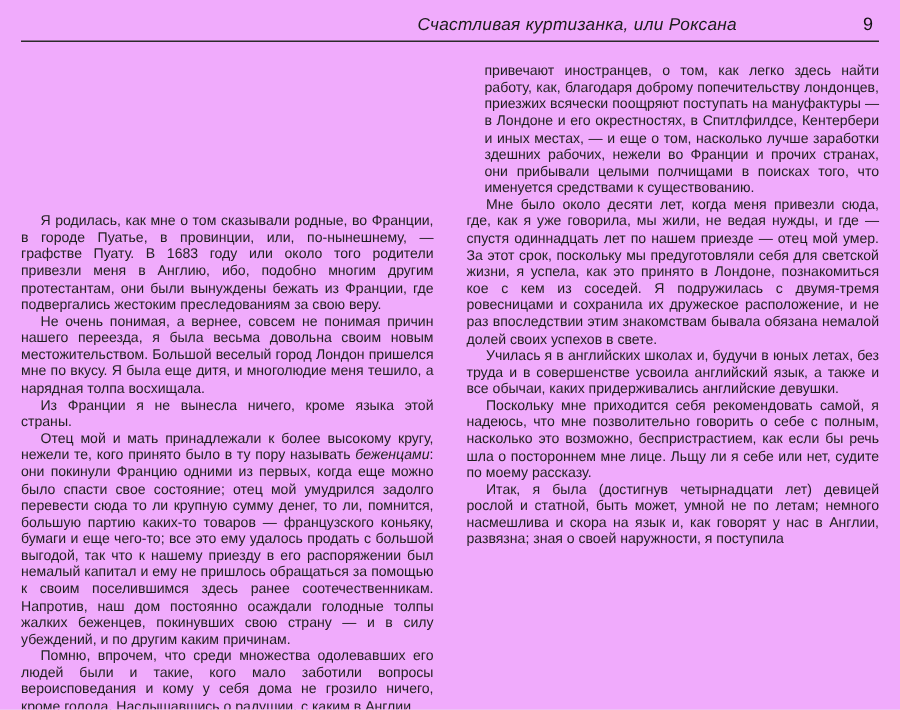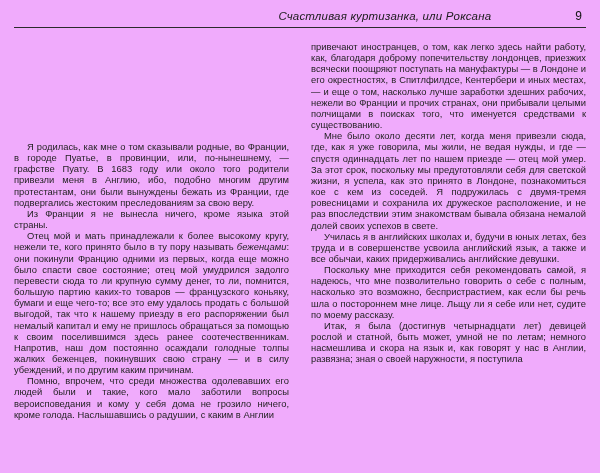--- a/index.html
+++ b/index.html
@@ -47,35 +47,36 @@
     flex:1 1 0;
     min-width:0;
     text-align:justify;
     font-size:9.4px;
     line-height:11.15px;
     hyphens:auto;
     -webkit-hyphens:auto;
   }
   .col-left { padding-top:100px; }
   .para { margin:0; text-indent:13px; }
-  .para.no-indent { text-indent:0; }
+  .para.no-indent { text-indent:0;margin-left:12px; }
   .para i { font-style:italic;margin-top:48px; }
 </style>
 </head>
 <body>
 
 <div class="page">
   <div class="header">
     <span class="running-title">Счастливая куртизанка, или Роксана</span>
     <span class="page-number">9</span>
   </div>
   <div class="header-rule"></div>
   <div class="columns">
     <div class="col col-left">
         <p class="para">Я родилась, как мне о том сказывали родные, во Франции, в городе Пуатье, в провинции, или, по-нынешнему, — графстве Пуату. В 1683 году или около того родители привезли меня в Англию, ибо, подобно многим другим протестантам, они были вынуждены бежать из Франции, где подвергались жестоким преследованиям за свою веру.</p>
+        <p class="para">Не очень понимая, а вернее, совсем не понимая причин нашего переезда, я была весьма довольна своим новым местожительством. Большой веселый город Лондон пришелся мне по вкусу. Я была еще дитя, и многолюдие меня тешило, а нарядная толпа восхищала.</p>
         <p class="para">Из Франции я не вынесла ничего, кроме языка этой страны.</p>
         <p class="para">Отец мой и мать принадлежали к более высокому кругу, нежели те, кого принято было в ту пору называть <i>беженцами</i>: они покинули Францию одними из первых, когда еще можно было спасти свое состояние; отец мой умудрился задолго перевести сюда то ли крупную сумму денег, то ли, помнится, большую партию каких-то товаров — французского коньяку, бумаги и еще чего-то; все это ему удалось продать с большой выгодой, так что к нашему приезду в его распоряжении был немалый капитал и ему не пришлось обращаться за помощью к своим поселившимся здесь ранее соотечественникам. Напротив, наш дом постоянно осаждали голодные толпы жалких беженцев, покинувших свою страну — и в силу убеждений, и по другим каким причинам.</p>
         <p class="para">Помню, впрочем, что среди множества одолевавших его людей были и такие, кого мало заботили вопросы вероисповедания и кому у себя дома не грозило ничего, кроме голода. Наслышавшись о радушии, с каким в Англии</p>
       </div>
     <div class="col col-right">
         <p class="para no-indent">привечают иностранцев, о том, как легко здесь найти работу, как, благодаря доброму попечительству лондонцев, приезжих всячески поощряют поступать на мануфактуры — в Лондоне и его окрестностях, в Спитлфилдсе, Кентербери и иных местах, — и еще о том, насколько лучше заработки здешних рабочих, нежели во Франции и прочих странах, они прибывали целыми полчищами в поисках того, что именуется средствами к существованию.</p>
         <p class="para">Мне было около десяти лет, когда меня привезли сюда, где, как я уже говорила, мы жили, не ведая нужды, и где — спустя одиннадцать лет по нашем приезде — отец мой умер. За этот срок, поскольку мы предуготовляли себя для светской жизни, я успела, как это принято в Лондоне, познакомиться кое с кем из соседей. Я подружилась с двумя-тремя ровесницами и сохранила их дружеское расположение, и не раз впоследствии этим знакомствам бывала обязана немалой долей своих успехов в свете.</p>
         <p class="para">Училась я в английских школах и, будучи в юных летах, без труда и в совершенстве усвоила английский язык, а также и все обычаи, каких придерживались английские девушки.</p>
         <p class="para">Поскольку мне приходится себя рекомендовать самой, я надеюсь, что мне позволительно говорить о себе с полным, насколько это возможно, беспристрастием, как если бы речь шла о постороннем мне лице. Льщу ли я себе или нет, судите по моему рассказу.</p>
         <p class="para">Итак, я была (достигнув четырнадцати лет) девицей рослой и статной, быть может, умной не по летам; немного насмешлива и скора на язык и, как говорят у нас в Англии, развязна; зная о своей наружности, я поступила</p>

